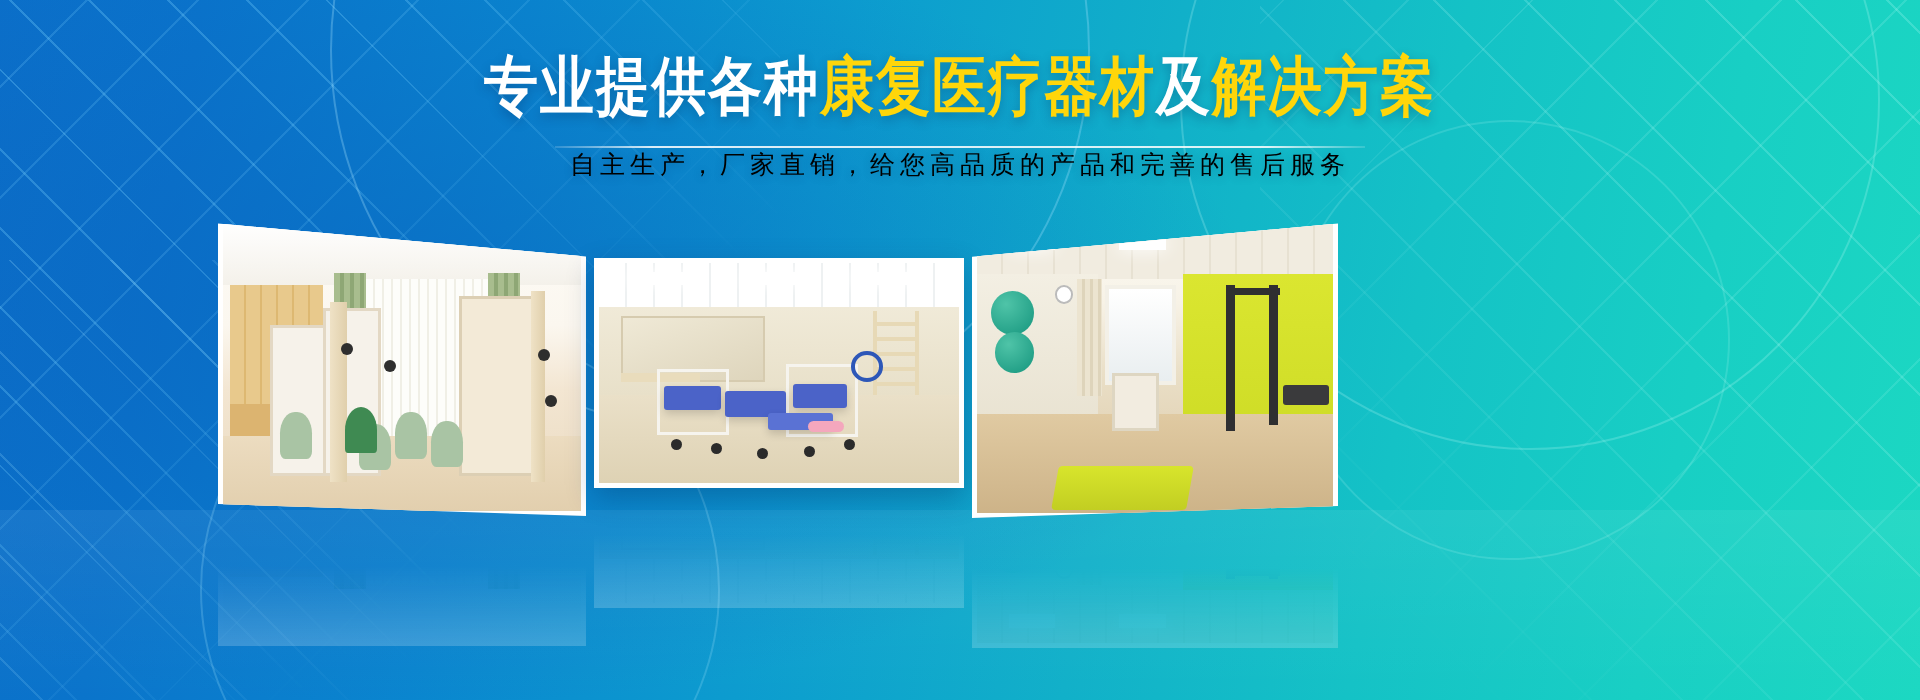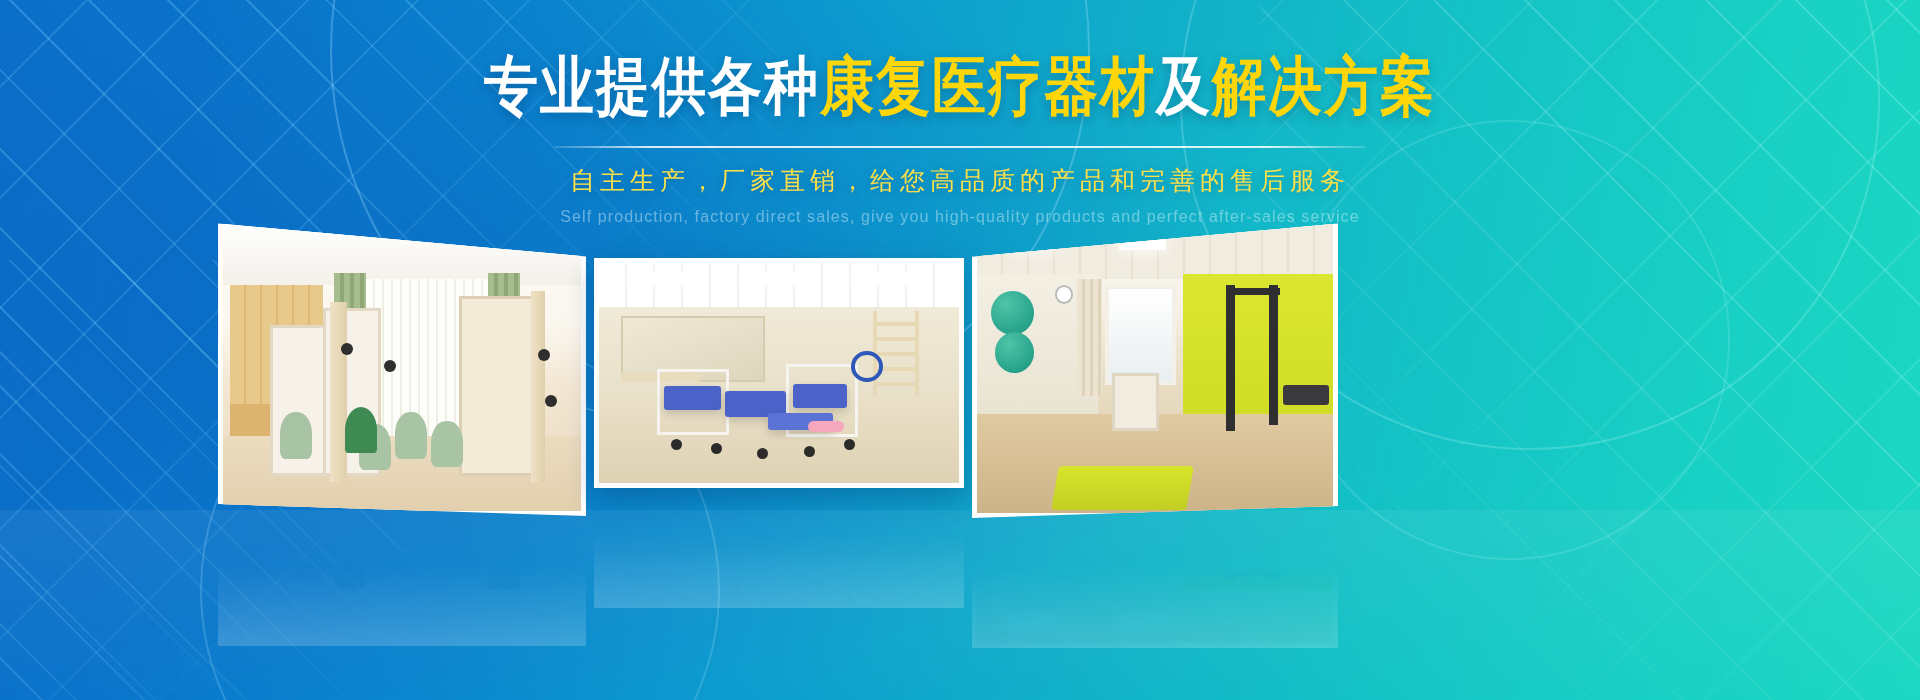--- a/index.html
+++ b/index.html
@@ -66,21 +66,21 @@
     text-shadow:0 3px 10px rgba(0,40,90,.30);
   }
   .hl-w{color:#ffffff;}
   .hl-y{color:#ffd60a;}
   .divider{
     width:810px;height:2px;margin:38px auto 0;
     background:linear-gradient(90deg, rgba(255,255,255,.15) 0%, rgba(255,255,255,.85) 12%,
       rgba(255,255,255,.85) 88%, rgba(255,255,255,.15) 100%);
   }
   .sub-cn{
-    margin-top:16px;color:#fde047;font-size:25px;letter-spacing:5px;
+    color:#000000;font-size:25px;letter-spacing:5px;
     font-weight:normal;white-space:nowrap;
     text-shadow:0 2px 8px rgba(0,40,90,.25);
   }
   .sub-en{
     margin-top:11px;color:rgba(235,250,255,.42);font-size:16px;letter-spacing:1.1px;
     white-space:nowrap;
   }
 
   
   .photos{position:absolute;left:0;top:0;width:1920px;height:700px;z-index:5;}
@@ -214,21 +214,20 @@
   <div class="arc arc-b"></div>
   <div class="arc arc-c"></div>
   <div class="arc arc-d"></div>
 
   <div class="text-wrap">
     <div class="headline">
       <span class="hl-w">专业提供各种</span><span class="hl-y">康复医疗器材</span><span class="hl-w">及</span><span class="hl-y">解决方案</span>
     </div>
     <div class="divider"></div>
     <div class="sub-cn">自主生产，厂家直销，给您高品质的产品和完善的售后服务</div>
-    <div class="sub-en">Self production, factory direct sales, give you high-quality products and perfect after-sales service</div>
   </div>
 
   <div class="floor-glow"></div>
 
   <div class="refl r1">
     <div class="photo" style="left:0;top:0;width:368px;height:300px;box-shadow:none;">
       <div class="inner">
           <div class="scene s1">
         <div class="ceil"></div>
             <div class="win"></div>

